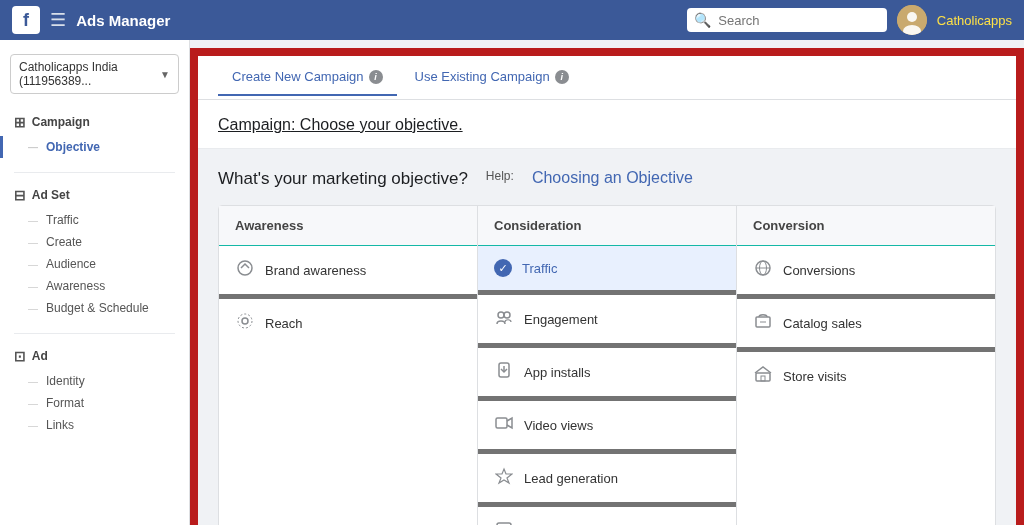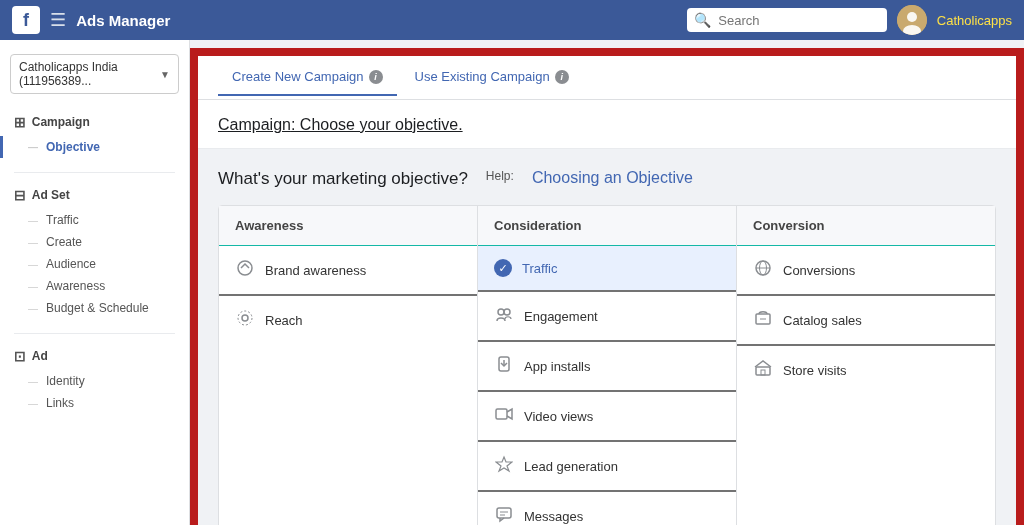--- a/index.html
+++ b/index.html
@@ -149,21 +149,21 @@
     .obj-col-header {
       padding: 12px 16px;
       font-size: 13px; font-weight: 700; color: #444;
       border-bottom: 1px solid #14b8a6;
       background: #f7f8fa;
     }
     .obj-item {
       display: flex; align-items: center; gap: 10px;
       padding: 13px 16px;
       cursor: pointer;
-      border-bottom: 2px solid #737373;
+      border-bottom: 5px solid #737373;
       font-size: 13px; color: #333;
     }
     .obj-item:last-child { border-bottom: none; }
     .obj-item.selected { background: #e8f0fe; }
     .obj-item .obj-icon { color: #8a8d91; font-size: 16px; flex-shrink: 0; width: 20px; text-align: center; }
     .obj-item.selected .obj-label { color: #4267b2; font-weight: 500; }
     .obj-item .check-circle {
       width: 18px; height: 18px; border-radius: 50%;
       background: #4267b2;
       display: flex; align-items: center; justify-content: center;
@@ -238,20 +238,23 @@
 
     <div class="sidebar-section">
       <div class="section-header">
         <span class="icon">⊡</span>
         <span>Ad</span>
       </div>
       <div class="nav-item">
           <span>Identity</span>
         </div>
       <div class="nav-item">
+          <span>Format</span>
+        </div>
+      <div class="nav-item">
           <span>Links</span>
         </div>
     </div>
   </aside>
 
   <main class="main-content">
 
     <div class="tabs-bar">
       <button class="tab-btn active">
         <span>Create New Campaign</span>

